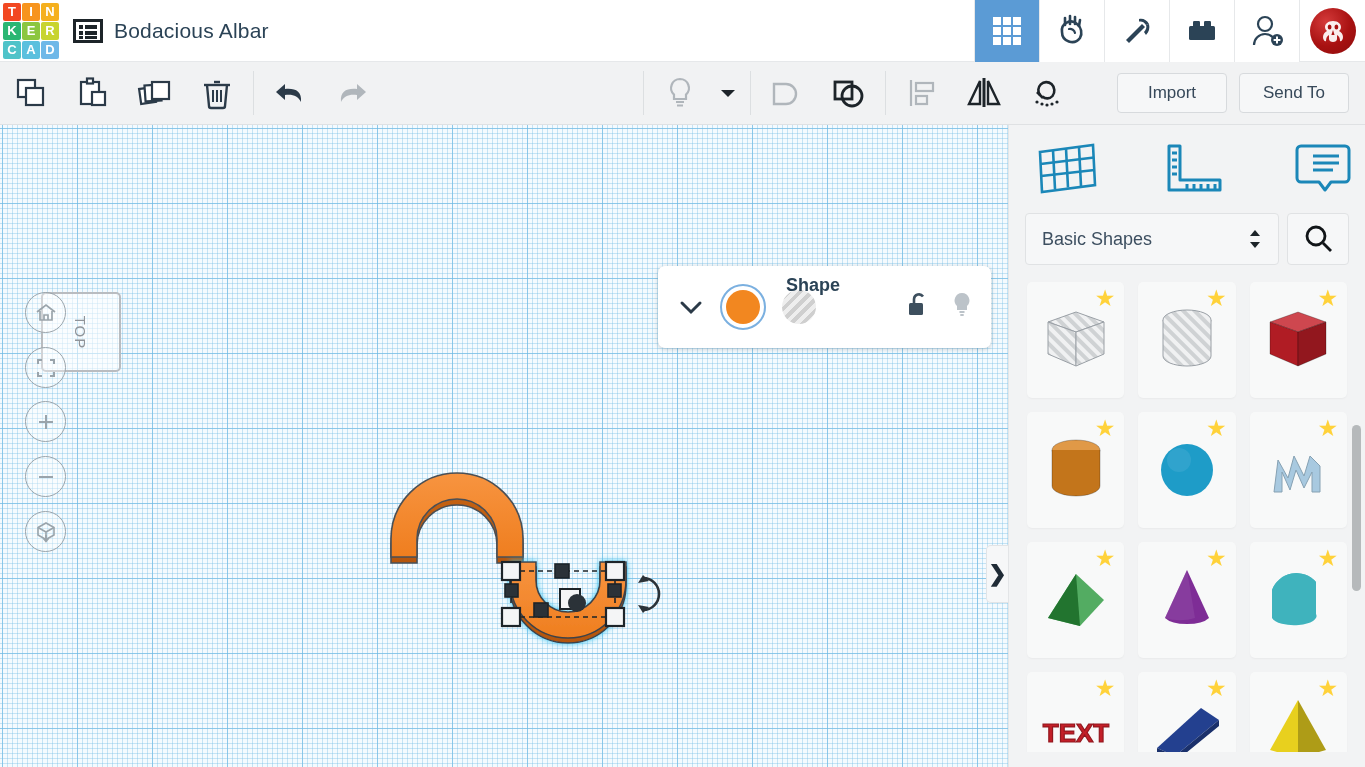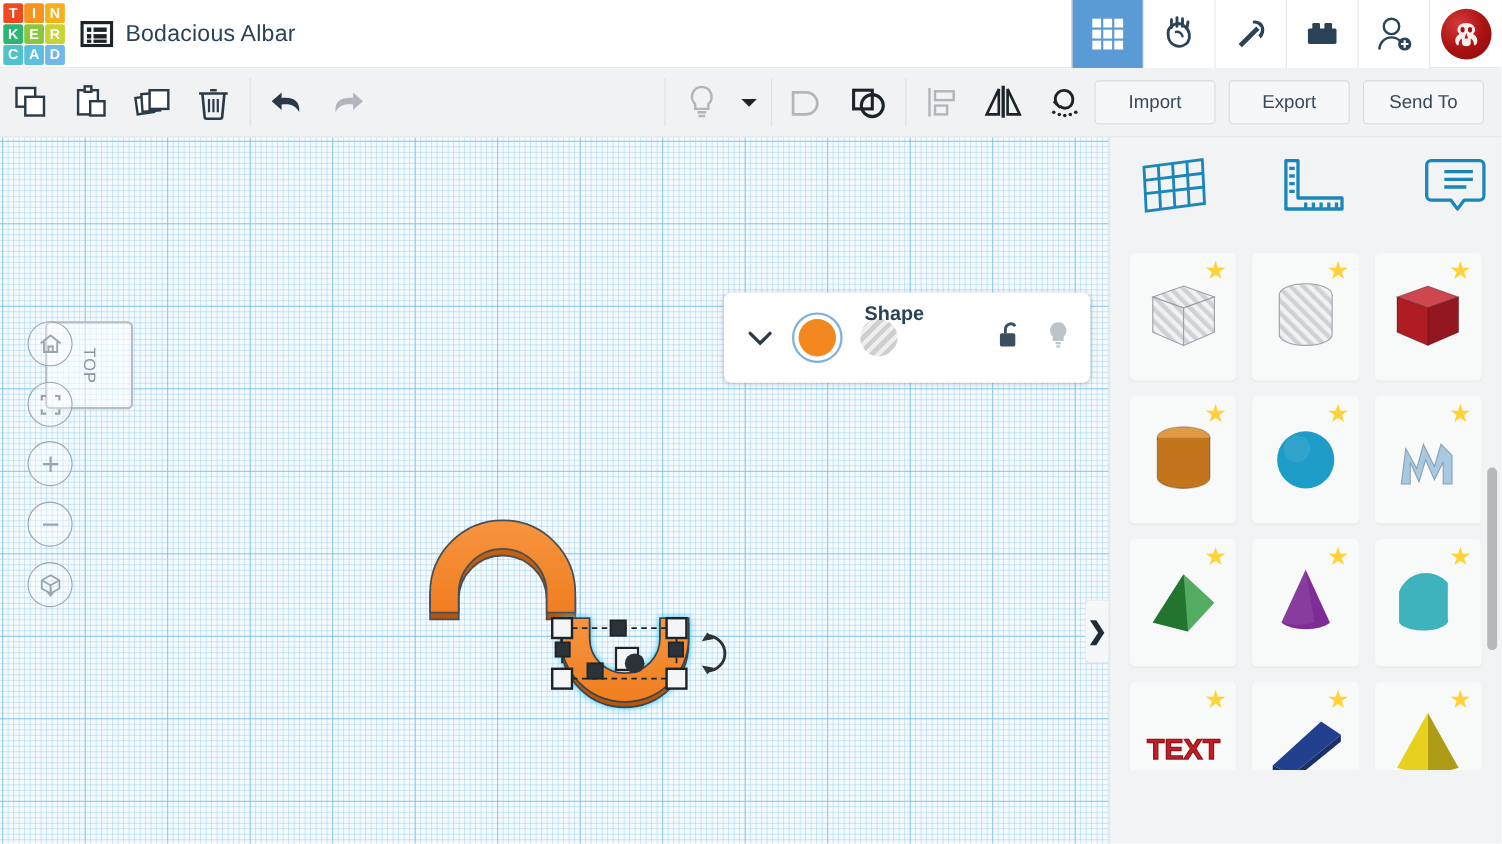--- a/index.html
+++ b/index.html
@@ -376,21 +376,20 @@
             <circle cx="16" cy="29" r="1.6"></circle>
           <circle cx="21" cy="30" r="1.6"></circle>
             <circle cx="26" cy="29" r="1.6"></circle>
           <circle cx="31" cy="27" r="1.6"></circle>
         </g>
       </svg>
     </div>
 
     <div class="tb-actions">
       <div class="btn-outline">Import</div>
-      <div class="btn-outline">Export</div>
       <div class="btn-outline">Send To</div>
     </div>
   </div>
 
   <div class="canvas">
 
     <div class="viewcube">
       <span>TOP</span>
     </div>
 
@@ -556,20 +555,39 @@
       <div class="rp-icon">
         <svg width="60" height="58" viewBox="0 0 60 58">
           <g stroke="#1b87b8" stroke-width="3" fill="none" stroke-linejoin="round">
             <path d="M8 6 h44 a4 4 0 0 1 4 4 v28 a4 4 0 0 1 -4 4 h-14 l-6 8 l-6 -8 h-18 a4 4 0 0 1 -4 -4 v-28 a4 4 0 0 1 4 -4 z"></path>
             <path d="M20 16 H46 M20 23 H46 M20 30 H40"></path>
           </g>
         </svg>
       </div>
     </div>
 
+    <div class="rp-controls">
+      <div class="rp-select">
+        <span class="txt">Basic Shapes</span>
+        <span class="arrows">
+          <svg width="14" height="22" viewBox="0 0 14 22">
+            <path d="M7 2 L12 8 L2 8 Z" fill="#1d2429"></path>
+            <path d="M7 20 L12 14 L2 14 Z" fill="#1d2429"></path>
+          </svg>
+        </span>
+      </div>
+      <div class="rp-search">
+        <svg width="32" height="32" viewBox="0 0 32 32">
+          <g fill="none" stroke="#111518" stroke-width="2.8">
+            <circle cx="14" cy="13" r="9"></circle>
+            <path d="M21 20 L29 28"></path>
+          </g>
+        </svg>
+      </div>
+    </div>
 
     <div class="shape-grid" id="shape-grid">
         <div class="shape-cell">
           <svg width="88" height="88" viewBox="0 0 88 88">
     <defs>
               <pattern id="hatch" patternUnits="userSpaceOnUse" width="8" height="8" patternTransform="rotate(-45)">
       <rect width="8" height="8" fill="#f0f1f2"></rect>
                 <rect width="4" height="8" fill="#cfd2d4"></rect>
               </pattern>
             </defs>

